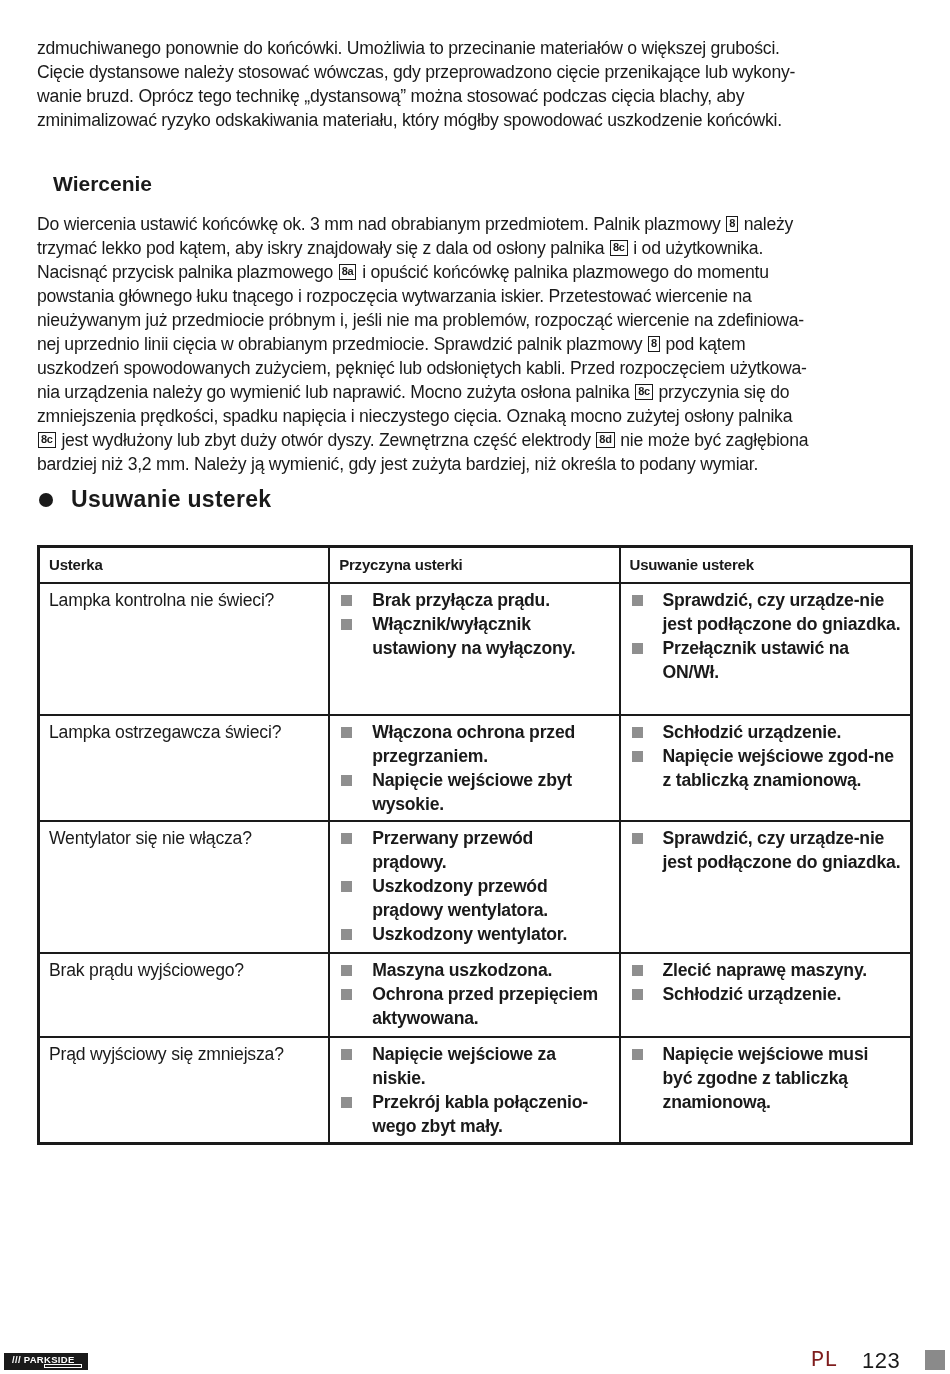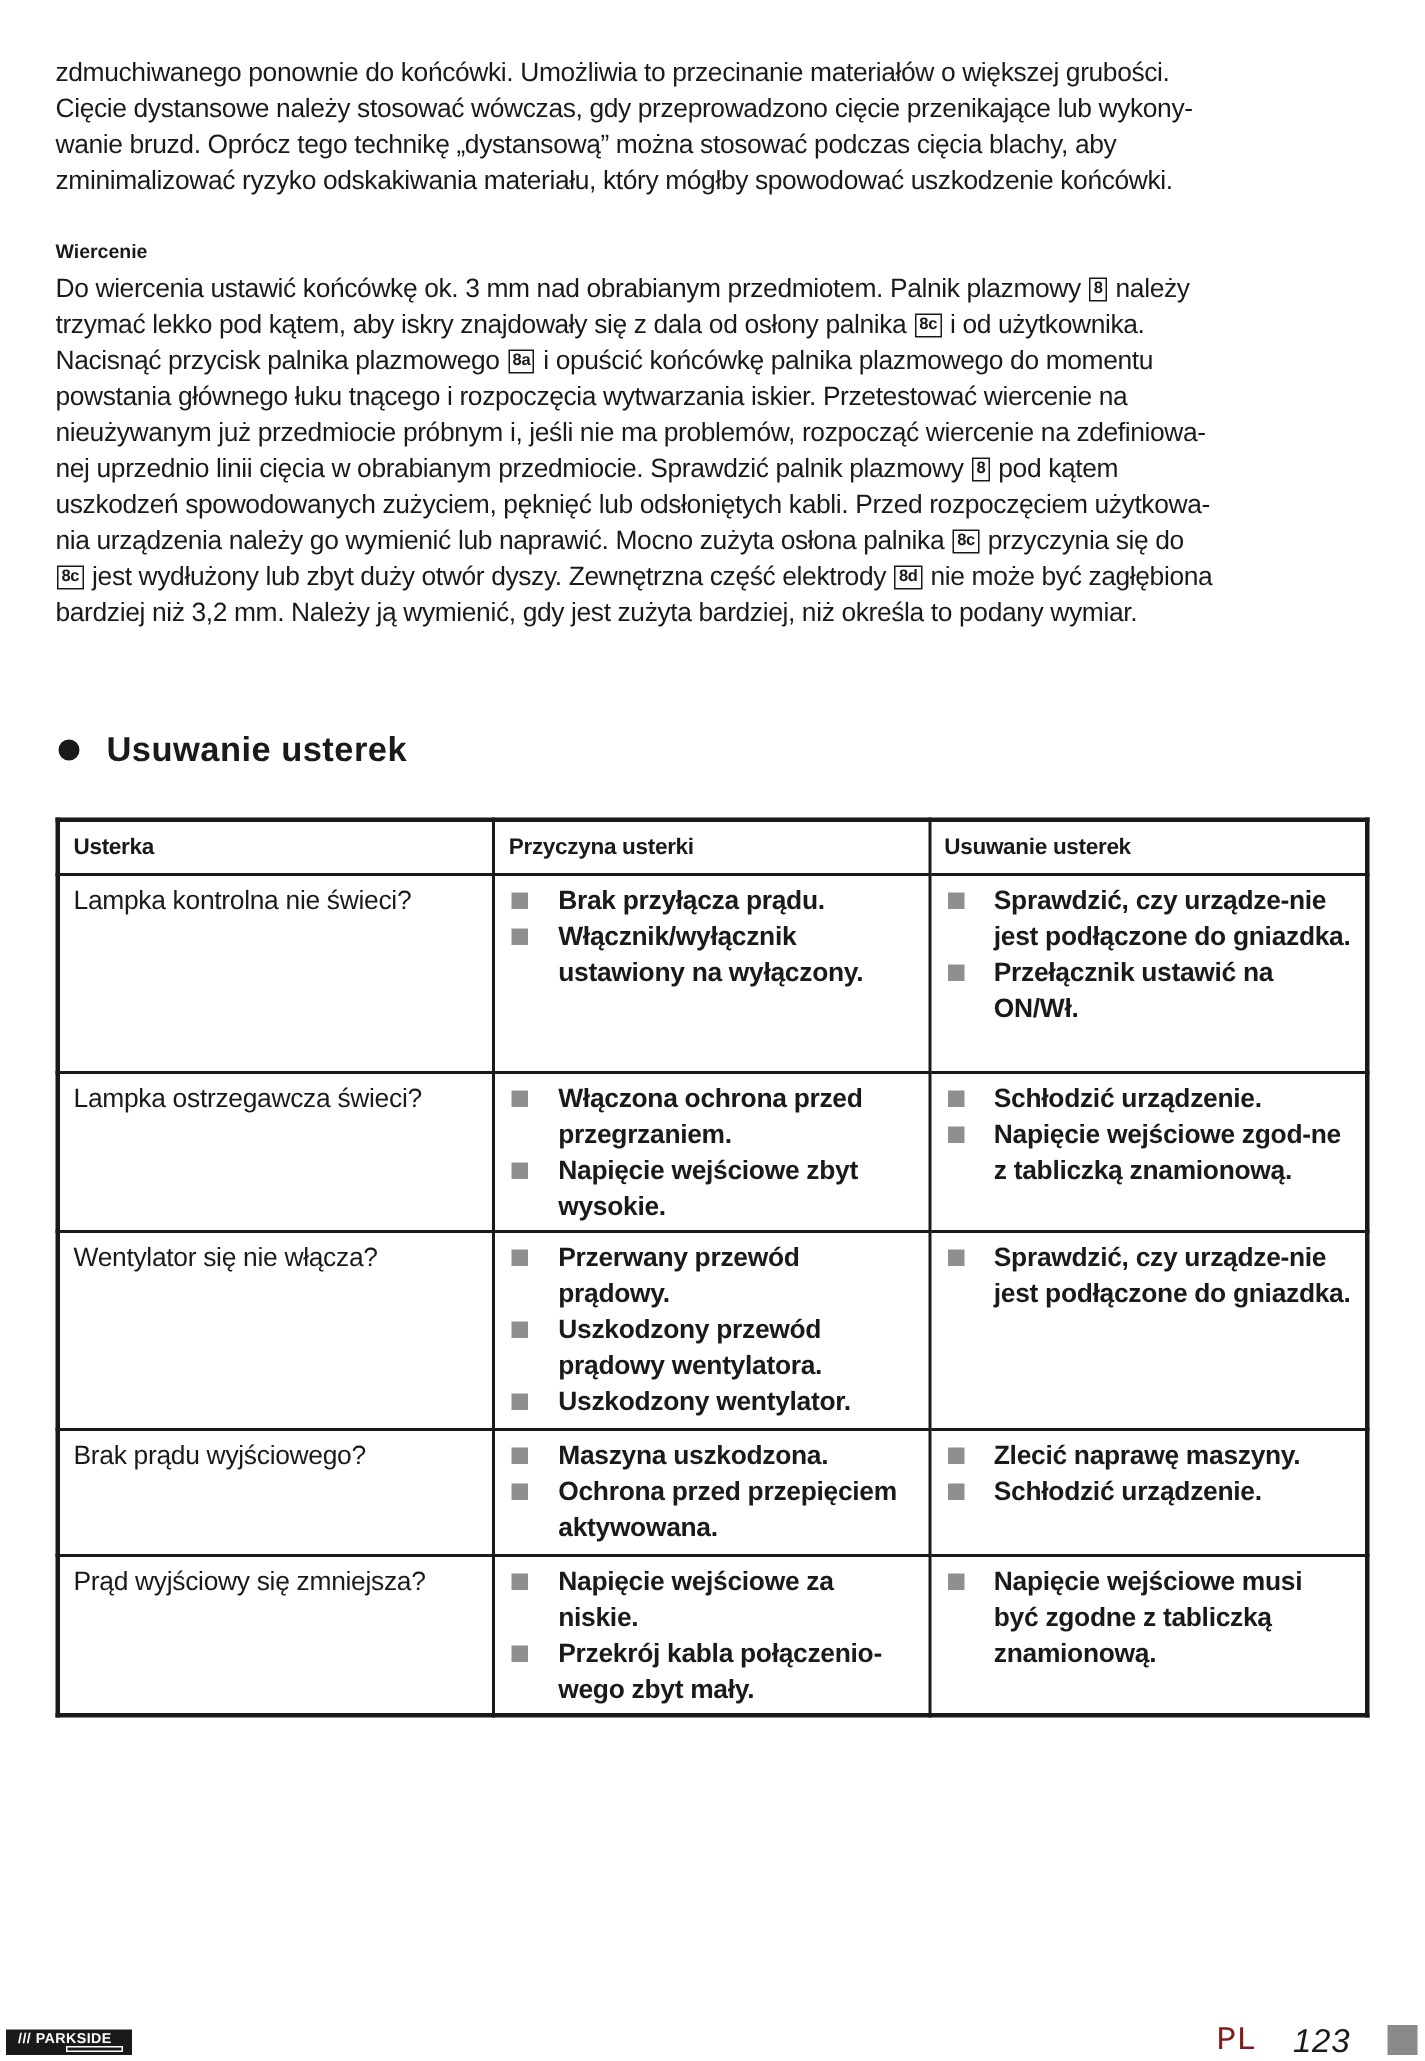--- a/index.html
+++ b/index.html
@@ -12,21 +12,21 @@
     p.body {
       margin: 0;
       font-size: 17.6px;
       line-height: 24px;
       letter-spacing: -0.25px;
       text-align: justify;
       text-align-last: left;
     }
     .nowrap-line { display: block; white-space: nowrap; }
     .subhead {
-      font-weight: bold; font-size: 13px; line-height: 24px; margin: 0;
+      font-weight: bold; font-size: 21px; line-height: 24px; margin: 16px;
     }
     .ref {
       display: inline-block;
       border: 1.5px solid #1a1a1a;
       font-size: 11px; font-weight: bold;
       line-height: 13px; height: 14px;
       padding: 0 2px;
       vertical-align: 3px;
       margin: 0 1px;
     }
@@ -74,21 +74,21 @@
     .footer-logo .sub {
       position: absolute; right: 6px; bottom: 2px; width: 38px; height: 4px;
       border: 1px solid #fff; box-sizing: border-box;
     }
     .page-lang {
       position: absolute; left: 811px; top: 1348px;
       font-size: 22px; color: #7f1d1d; font-family: Liberation Mono, monospace;
     }
     .page-num {
       position: absolute; left: 862px; top: 1348px;
-      font-size: 22px; color: #1a1a1a; letter-spacing: 0.5px; font-style: italic;
+      font-size: 22px; color: #1a1a1a; letter-spacing: 0.5px;
     }
     .page-square {
       position: absolute; left: 925px; top: 1350px; width: 20px; height: 20px;
       background: #8a8a8a;
     }
   </style>
 </head>
 <body>
 
 <div class="page">
@@ -104,20 +104,21 @@
   <h3 class="subhead">Wiercenie</h3>
   <p class="body">
     <span class="nowrap-line"><span>Do wiercenia ustawić końcówkę ok. 3 mm nad obrabianym przedmiotem. Palnik plazmowy</span> <span class="ref">8</span> <span>należy</span></span>
     <span class="nowrap-line"><span>trzymać lekko pod kątem, aby iskry znajdowały się z dala od osłony palnika</span> <span class="ref">8c</span> <span>i od użytkownika.</span></span>
     <span class="nowrap-line"><span>Nacisnąć przycisk palnika plazmowego</span> <span class="ref">8a</span> <span>i opuścić końcówkę palnika plazmowego do momentu</span></span>
     <span class="nowrap-line">powstania głównego łuku tnącego i rozpoczęcia wytwarzania iskier. Przetestować wiercenie na</span>
     <span class="nowrap-line">nieużywanym już przedmiocie próbnym i, jeśli nie ma problemów, rozpocząć wiercenie na zdefiniowa-</span>
     <span class="nowrap-line"><span>nej uprzednio linii cięcia w obrabianym przedmiocie. Sprawdzić palnik plazmowy</span> <span class="ref">8</span> <span>pod kątem</span></span>
     <span class="nowrap-line">uszkodzeń spowodowanych zużyciem, pęknięć lub odsłoniętych kabli. Przed rozpoczęciem użytkowa-</span>
     <span class="nowrap-line"><span>nia urządzenia należy go wymienić lub naprawić. Mocno zużyta osłona palnika</span> <span class="ref">8c</span> <span>przyczynia się do</span></span>
+    <span class="nowrap-line">zmniejszenia prędkości, spadku napięcia i nieczystego cięcia. Oznaką mocno zużytej osłony palnika</span>
     <span class="nowrap-line"><span class="ref">8c</span> <span>jest wydłużony lub zbyt duży otwór dyszy. Zewnętrzna część elektrody</span> <span class="ref">8d</span> <span>nie może być zagłębiona</span></span>
     <span class="nowrap-line">bardziej niż 3,2 mm. Należy ją wymienić, gdy jest zużyta bardziej, niż określa to podany wymiar.</span>
   </p>
 </div>
 
 <div class="section-title">
   <span class="dot"></span>
   <span>Usuwanie usterek</span>
 </div>
 

